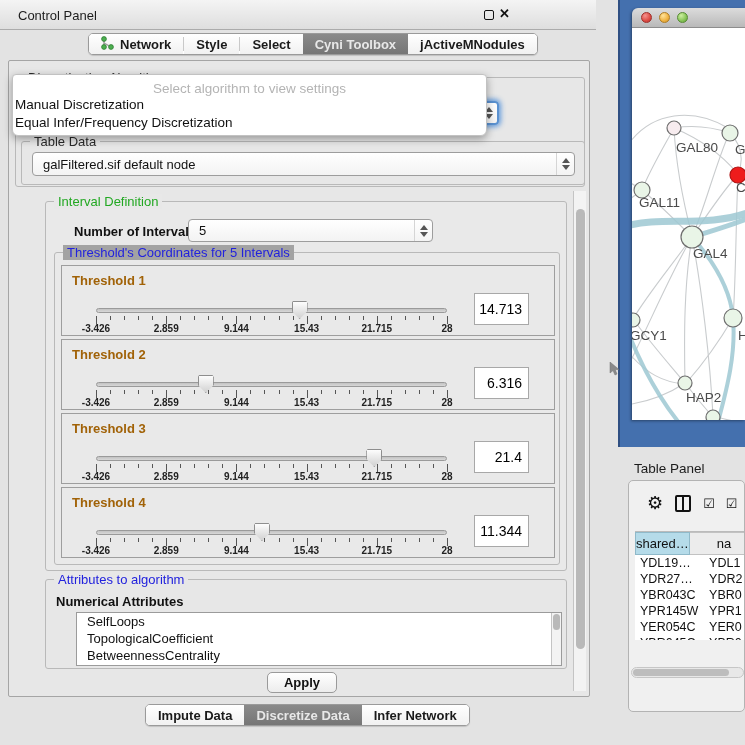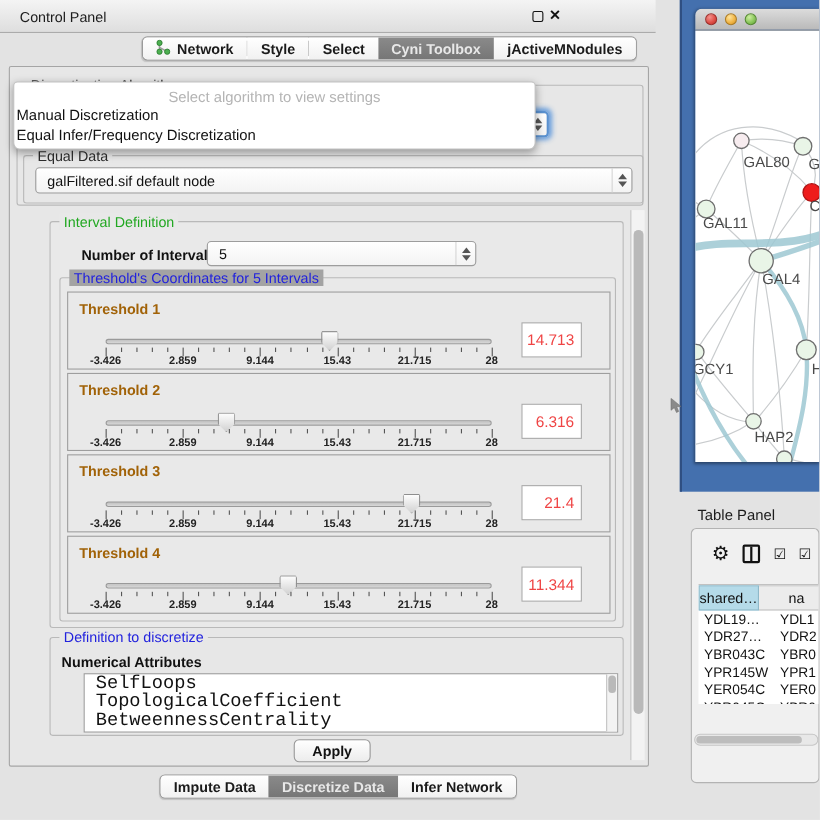--- a/index.html
+++ b/index.html
@@ -9,21 +9,21 @@
 
   
   .cp-titlebar { left:0; top:0; width:596px; height:30px;
     background:linear-gradient(#f4f4f4,#dedede); border-bottom:1px solid #ababab; }
   .cp-title { position:absolute; left:18px; top:8px; font-size:13px; color:#1c1c1c; }
   .float-btn { position:absolute; left:484px; top:10px; width:10px; height:10px;
     border:1.6px solid #111; border-radius:2px; }
   .close-btn { position:absolute; left:499px; top:6px; font-size:13px; font-weight:bold; color:#111; }
 
   .tabbar { left:88px; top:33px; height:22px; display:flex; border:1px solid #9a9a9a;
-    border-radius:5px; overflow:hidden; background:#fff; box-shadow:0 1px 1px rgba(0,0,0,.15);margin-left:41px; }
+    border-radius:5px; overflow:hidden; background:#fff; box-shadow:0 1px 1px rgba(0,0,0,.15); }
   .tabseg { display:flex; align-items:center; padding:0 12px; font-size:13px; font-weight:bold;
     color:#1a1a1a; background:linear-gradient(#ffffff,#f1f1f1); position:relative; cursor:default; }
   .tabseg.sel { background:linear-gradient(#8a8a8a,#767676); color:#e8e8e8; }
   .tabsep { width:1px; background:#c9c9c9; margin:3px 0; }
   .net-ico { width:13px; height:14px; margin-right:6px; }
 
   .cp-body { left:8px; top:60px; width:582px; height:637px; background:#e7e7e7;
     border:1px solid #a5a5a5; border-radius:2px; }
 
   .group { position:absolute; border:1px solid #b9b9b9; border-radius:3px; }
@@ -58,25 +58,25 @@
   .thr-track { position:absolute; left:34px; top:42px; width:351px; height:5px;
     background:linear-gradient(#c2c2c2,#d8d8d8); border:1px solid #9a9a9a; border-radius:3px; }
   .thr-thumb { position:absolute; width:16px; height:18px; top:-8px;
     background:linear-gradient(#fdfdfd,#d2d2d2); border:1px solid #8e8e8e;
     clip-path:polygon(8% 0,92% 0,100% 12%,100% 55%,50% 100%,0 55%,0 12%); }
   .tickrow { position:absolute; left:34px; top:50px; width:351px; height:8px; }
   .tick { position:absolute; top:0; width:1px; background:#555; }
   .ticklabels { position:absolute; left:34px; top:57px; width:351px; height:12px;padding-left:12px; }
   .ticklab { position:absolute; transform:translateX(-50%); font-size:10px; font-weight:bold; color:#222; }
   .thr-valbox { position:absolute; left:412px; top:27px; width:55px; height:32px; background:#fff;
-    border:1px solid #a8a8a8; font-size:14px; color:#ef4444; text-align:right;
+    border:1px solid #a8a8a8; font-size:14px; color:#000000; text-align:right;
     line-height:30px; padding-right:6px; }
 
   .listbox { position:absolute; background:#fff; border:1px solid #9b9b9b; overflow:hidden; }
-  .listitem { font-size:17px; color:#111; padding-left:10px; height:17px; line-height:17px;font-family:Liberation Mono, monospace; }
+  .listitem { font-size:13px; color:#111; padding-left:10px; height:17px; line-height:17px; }
 
   .btn { position:absolute; background:linear-gradient(#ffffff,#ececec); border:1px solid #9a9a9a;
     border-radius:5px; font-size:13px; font-weight:bold; color:#111; text-align:center; }
 
   .bottom-tabbar { left:145px; top:704px; height:22px; display:flex; border:1px solid #9a9a9a;
     border-radius:5px; overflow:hidden; background:#fff; box-shadow:0 1px 1px rgba(0,0,0,.15); }
 
   
   .net-frame { left:618px; top:0; width:127px; height:447px; background:#45香1; background:#4470ae;
     border-left:2px solid #2f4f82; }
@@ -157,21 +157,21 @@
   </div>
   <div class="combo combo-focus" style="left:12px; top:40px; width:478px; height:24px;">
     <div class="val"></div>
     <div class="stepper">
         <div class="arr-up"></div>
         <div class="arr-dn"></div>
       </div>
   </div>
 
   <div class="group" style="left:12px; top:80px; width:564px; height:44px;">
-    <div class="group-label lbl-dark">Equal Data</div>
+    <div class="group-label lbl-dark">Table Data</div>
     <div class="combo" style="left:10px; top:10px; width:543px; height:24px;">
       <div class="val">galFiltered.sif default node</div>
       <div class="stepper">
           <div class="arr-up"></div>
           <div class="arr-dn"></div>
         </div>
     </div>
   </div>
 
   <div class="scrollbar-v" style="left:564px; top:130px; width:13px; height:500px;">
@@ -362,21 +362,21 @@
               <div class="ticklab" style="left: 280.8px;">21.715</div>
               <div class="ticklab" style="left: 351px;">28</div>
             </div>
             <div class="thr-valbox">11.344</div>
           </div>
         </div>
     </div>
   </div>
 
   <div class="group" style="left:36px; top:518px; width:522px; height:90px;">
-    <div class="group-label lbl-blue">Definition to discretize</div>
+    <div class="group-label lbl-blue">Attributes to algorithm</div>
     <div style="position:absolute; left:10px; top:14px; font-size:13px; font-weight:bold; color:#111;">Numerical Attributes</div>
     <div class="listbox" style="left:30px; top:32px; width:486px; height:54px;" id="attrList">
         <div class="listitem">SelfLoops</div>
         <div class="listitem">TopologicalCoefficient</div>
         <div class="listitem">BetweennessCentrality</div>
       </div>
     <div class="scrollbar-v" style="left:505px; top:33px; width:10px; height:52px;">
       <div class="sb-thumb" style="left:1px; top:1px; width:7px; height:16px;"></div>
     </div>
   </div>

